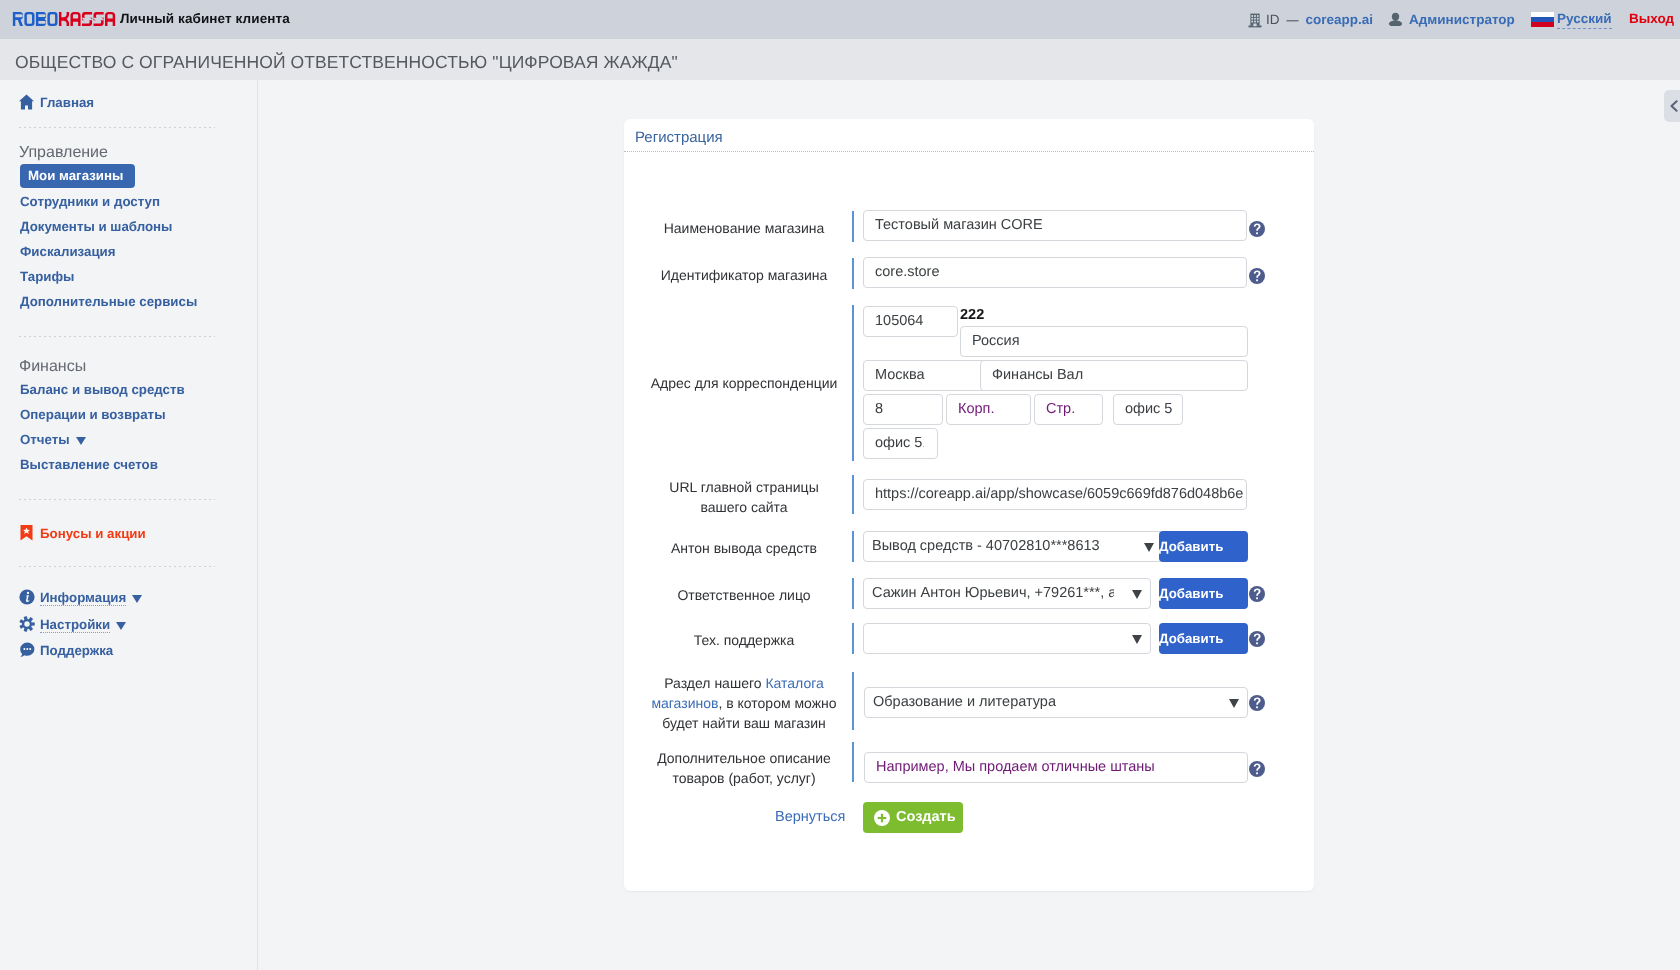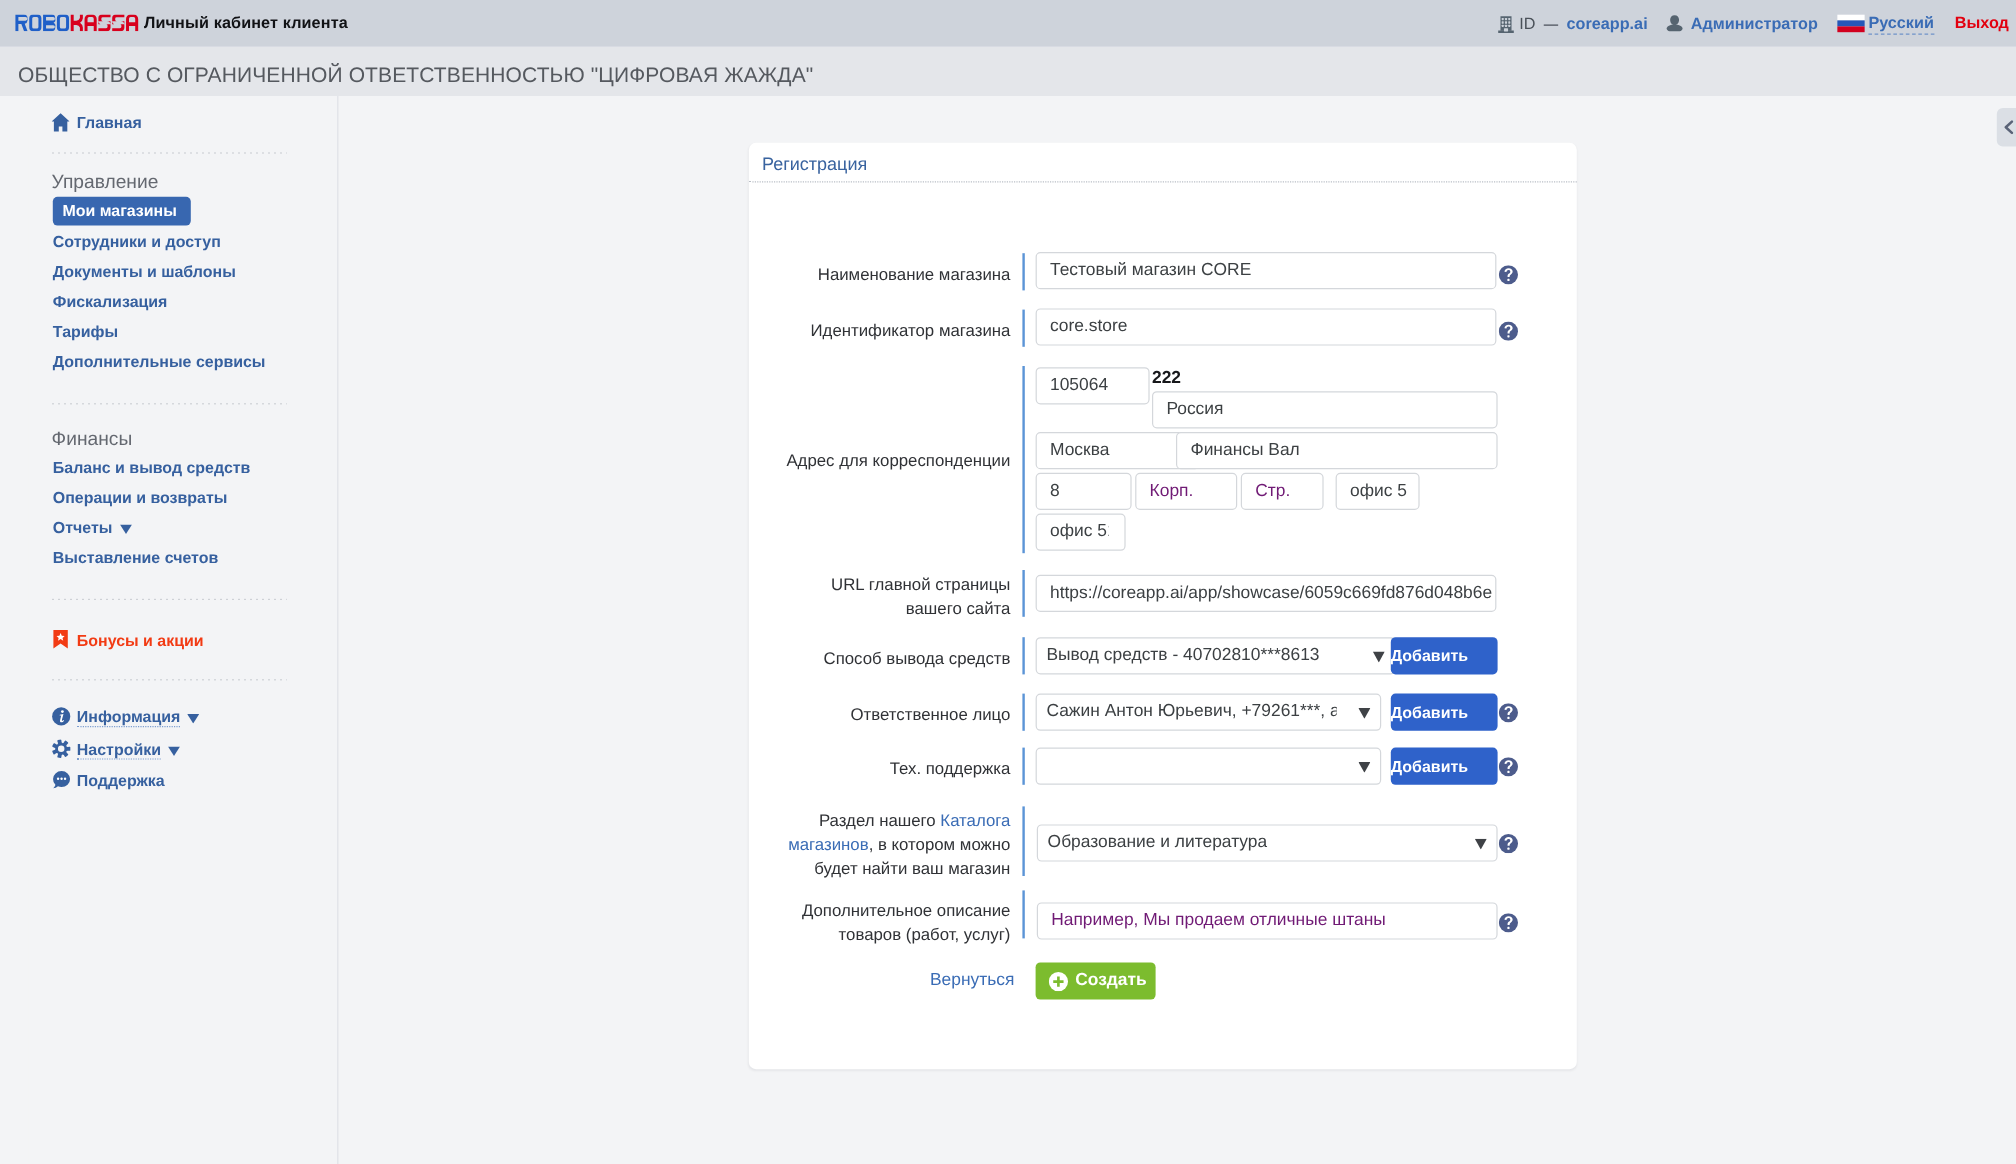--- a/index.html
+++ b/index.html
@@ -18,42 +18,42 @@
   .hdash{color:#5d636d;font-size:12px;margin:0 7px;font-weight:bold;}
   .hlink{color:#3a6cb5;font-size:13.5px;font-weight:bold;text-decoration:none;}
   .hlink2{color:#3a6cb5;font-size:13.5px;font-weight:bold;margin-left:6px;}
   .hlang{color:#3a6cb5;font-size:13.5px;font-weight:bold;margin-left:3px;border-bottom:1px dashed #6f93c9;padding-bottom:2px;}
   .hexit{color:#e2000f;font-size:13.5px;font-weight:bold;}
   .flag{width:23px;height:15px;display:inline-block;position:relative;}
   
   .subbar{position:absolute;left:0;top:39px;width:1680px;height:41px;background:#e4e6ea;}
   .company{position:absolute;left:15px;top:52px;font-size:17.5px;color:#55595f;letter-spacing:0.1px;}
   
-  .sidebar{position:absolute;left:0;top:80px;width:257px;height:890px;background:#f3f4f6;border-right:1px solid #dfe2e6;margin-left:24px;}
+  .sidebar{position:absolute;left:0;top:80px;width:257px;height:890px;background:#f3f4f6;border-right:1px solid #dfe2e6;}
   .side-home{position:absolute;left:19px;top:14px;display:flex;align-items:center;text-decoration:none;}
   .side-home .lbl{color:#36609f;font-size:13.3px;font-weight:bold;margin-left:6px;position:relative;top:-2px;}
   .hr{position:absolute;left:19px;width:196px;height:1px;background-image:repeating-linear-gradient(to right,#ced1d6 0 2px,transparent 2px 5px);}
   .grp-title{position:absolute;left:19px;font-size:16px;color:#646870;}
   .side-link{position:absolute;left:20px;font-size:13.3px;font-weight:bold;color:#36609f;text-decoration:none;white-space:nowrap;}
   .side-active{position:absolute;left:20px;background:#3867b0;color:#fff;font-size:13.3px;font-weight:bold;
         border-radius:4px;padding:4px 12px 5px 8px;white-space:nowrap;}
   .caret{display:inline-block;margin-left:6px;line-height:0;position:relative;top:1px;}
   .side-ico{position:absolute;left:19px;}
   .side-ico-lbl{position:absolute;left:40px;font-size:13.3px;font-weight:bold;color:#36609f;white-space:nowrap;}
   .dotted{border-bottom:1px dotted #7d9ed0;}
   
   .collapse{position:absolute;right:0;top:90px;width:16px;height:32px;background:#dbdfe5;border-radius:5px 0 0 5px;
       display:flex;align-items:center;justify-content:flex-start;padding-left:6px;box-sizing:border-box;}
   
   .card{position:absolute;left:624px;top:119px;width:690px;height:772px;background:#fff;border-radius:6px;
      box-shadow:0 1px 2px rgba(16,24,40,.06);}
   .card-head{position:absolute;left:0;top:10px;width:690px;height:23px;
       border-bottom:1px dotted #b9bec6;padding-left:11px;box-sizing:border-box;}
   .card-head span{color:#39639f;font-size:15px;}
-  .flabel{position:absolute;text-align:right;font-size:14px;color:#303236;line-height:20px;}
+  .flabel{position:absolute;text-align:center;font-size:14px;color:#303236;line-height:20px;}
   .fbar{position:absolute;left:852px;width:2px;background:#5b94d6;}
   .inp{position:absolute;box-sizing:border-box;border:1px solid #d4d7db;border-radius:4px;background:#fff;
        font-family:"Liberation Sans",sans-serif;font-size:14.5px;color:#3c4043;padding:0 11px;height:31px;line-height:29px;
        white-space:nowrap;overflow:hidden;}
   .inp.ph{color:#701a75;}
   .sel{position:absolute;box-sizing:border-box;border:1px solid #d4d7db;border-radius:4px;background:#fff;
        font-size:14.5px;color:#3c4043;padding:0 36px 0 8px;height:31px;line-height:29px;white-space:nowrap;overflow:hidden;}
   .sel>span:first-child{display:inline-block;max-width:100%;overflow:hidden;white-space:nowrap;vertical-align:top;}
   .sel .arw{position:absolute;right:8px;top:11px;line-height:0;}
   .qmark{position:absolute;width:16px;height:16px;line-height:0;}
@@ -241,21 +241,21 @@
   <div class="inp" style="left:863px;top:394px;width:80px">8</div>
   <div class="inp ph" style="left:946px;top:394px;width:85px">Корп.</div>
   <div class="inp ph" style="left:1034px;top:394px;width:69px">Стр.</div>
   <div class="inp" style="left:1113px;top:394px;width:70px">офис 5</div>
   <div class="inp" style="left:863px;top:428px;width:75px;padding-right:0;overflow:hidden"><span style="display:inline-block;width:49px;overflow:hidden;white-space:nowrap">офис 51</span></div>
 
   <div class="flabel" style="left:646px;top:477px;width:196px">URL главной страницы вашего сайта</div>
   <div class="fbar" style="top:475px;height:39px"></div>
   <div class="inp" style="left:863px;top:479px;width:384px">https://coreapp.ai/app/showcase/6059c669fd876d048b6e</div>
 
-  <div class="flabel" style="left:646px;top:538px;width:196px">Способ вывода средств</div>
+  <div class="flabel" style="left:646px;top:538px;width:196px">Антон вывода средств</div>
   <div class="fbar" style="top:531px;height:31px"></div>
   <div class="sel" style="left:863px;top:531px;width:300px"><span>Вывод средств - 40702810***8613</span><span class="arw"><svg width="10" height="9" viewBox="0 0 10 9">
           <path d="M0 0h10L5 9z" fill="#3f4246"></path>
         </svg></span></div>
   <div class="btn-add" style="left:1159px;top:531px">Добавить</div>
 
   <div class="flabel" style="left:646px;top:585px;width:196px">Ответственное лицо</div>
   <div class="fbar" style="top:578px;height:31px"></div>
   <div class="sel" style="left:863px;top:578px;width:288px"><span>Сажин Антон Юрьевич, +79261***, a.s...</span><span class="arw"><svg width="10" height="9" viewBox="0 0 10 9">
           <path d="M0 0h10L5 9z" fill="#3f4246"></path>

